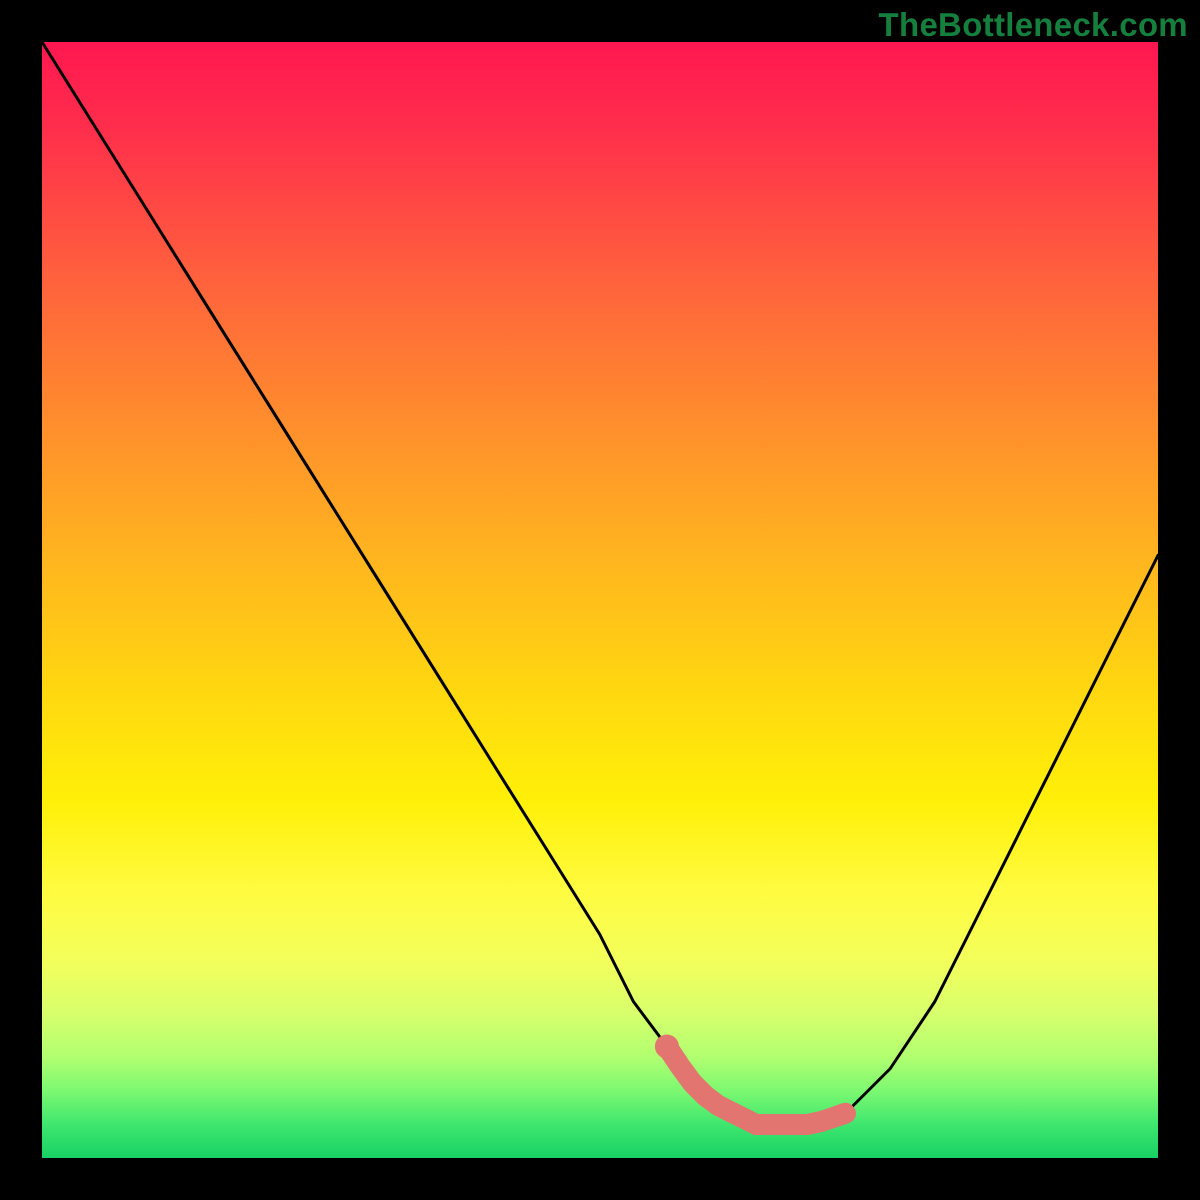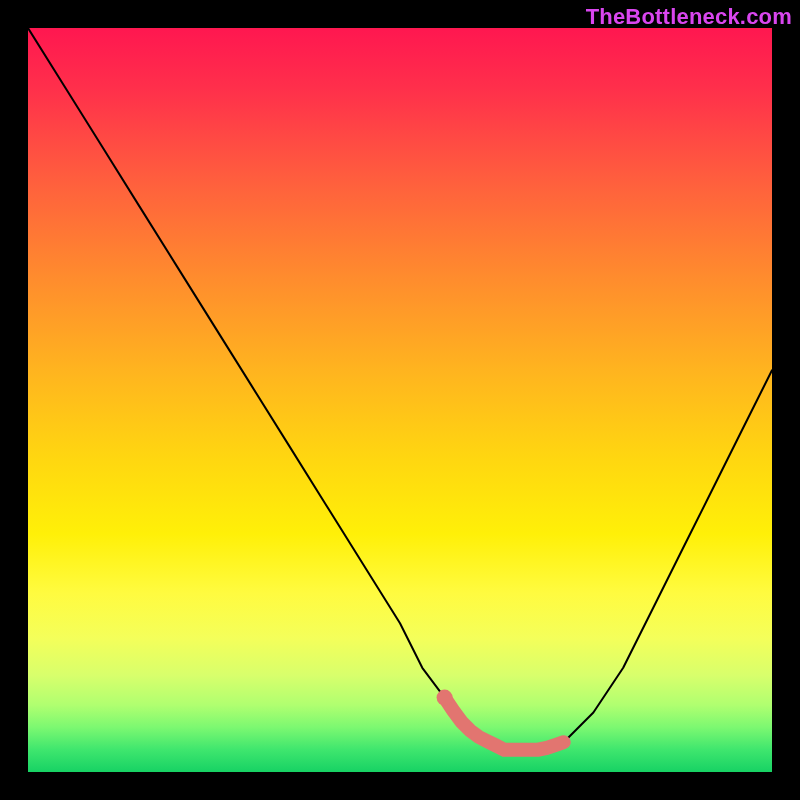--- a/index.html
+++ b/index.html
@@ -10,21 +10,21 @@
     height: 800px;
     background: #000;
   }
   .watermark {
     position: absolute;
     top: 4px;
     right: 8px;
     font-family: Arial, Helvetica, sans-serif;
     font-size: 22px;
     font-weight: 600;
-    color: #d946ef;
+    color: #15803d;
     letter-spacing: 0.2px;
     z-index: 10;
   }
   .plot-area {
     position: absolute;
     left: 28px;
     top: 28px;
     width: 744px;
     height: 744px;
     overflow: hidden;

